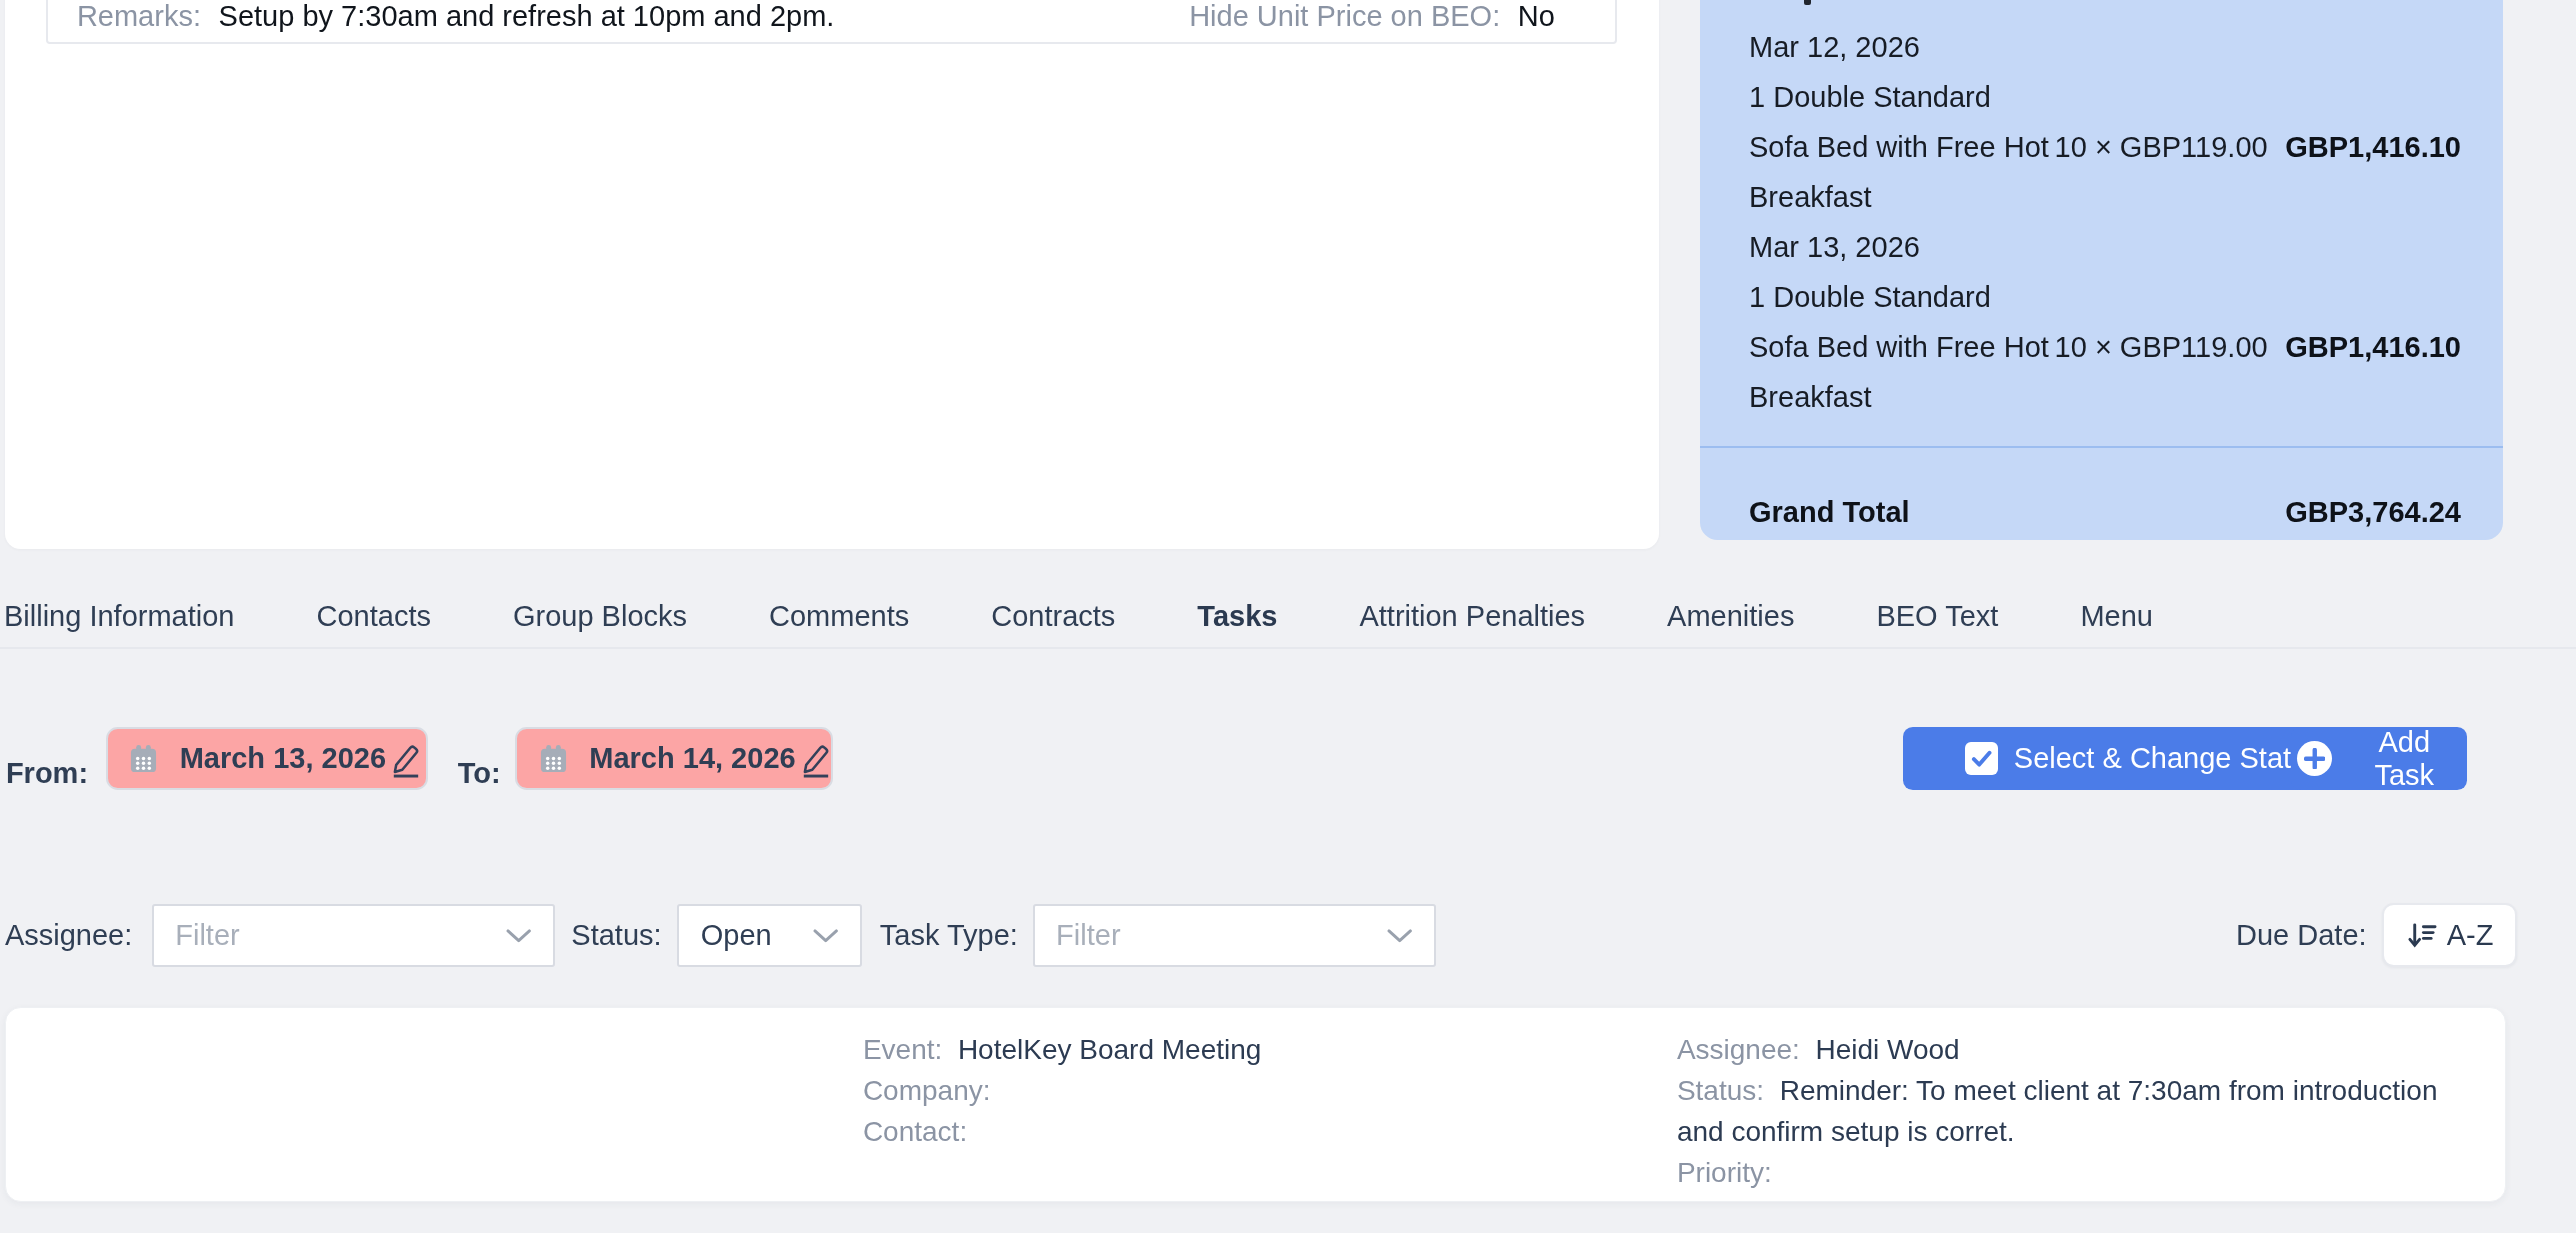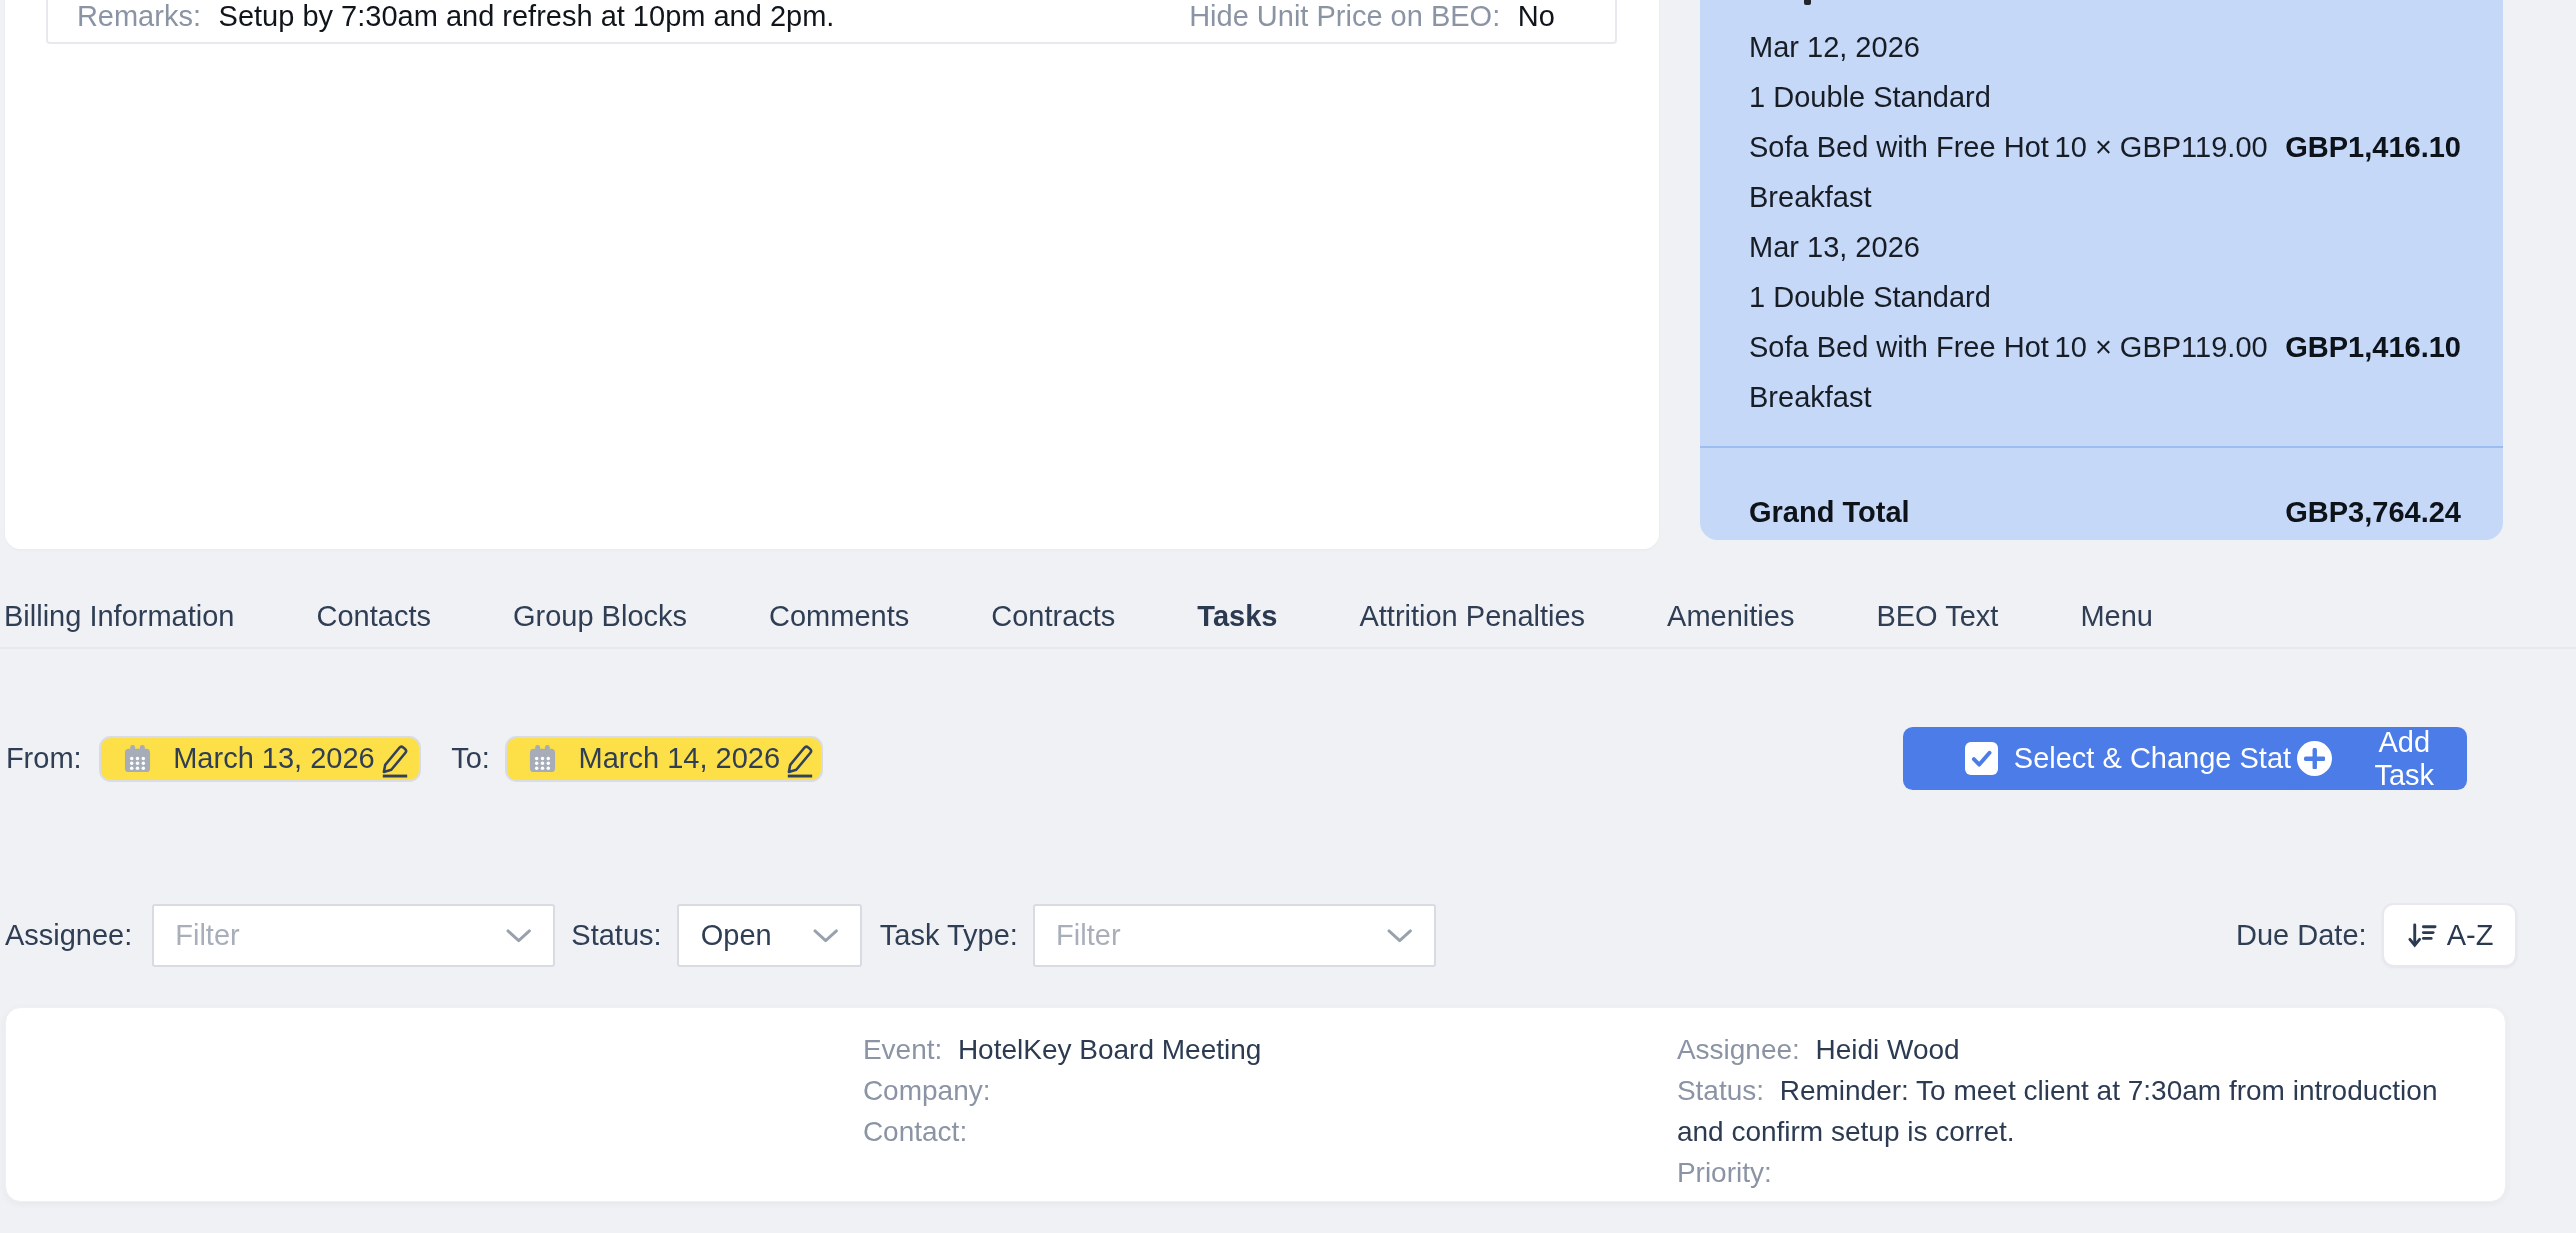--- a/index.html
+++ b/index.html
@@ -48,25 +48,25 @@
     position:absolute;left:0;top:586px;width:2576px;height:63px;box-sizing:border-box;
     display:flex;align-items:center;gap:82px;padding-left:4px;
     font-size:29px;color:#2f3e54;border-bottom:2px solid #e6e8ed;white-space:nowrap;
   }
   .tab{cursor:pointer;}
   .tab.active{font-weight:700;color:#2b3a50;}
 
   
   .range-row{
     position:absolute;left:5.9px;top:727px;height:63px;
-    display:flex;align-items:center;font-size:29px;color:#2f3e54;white-space:nowrap;
+    display:flex;align-items:flex-end;font-size:29px;color:#2f3e54;white-space:nowrap;font-weight:bold;
   }
   .date-box{
-    display:flex;align-items:center;background:#fde047;border:2px solid #d9dce3;border-radius:11.7px;
-    height:46px;box-sizing:border-box;padding:0 21.5px;
+    display:flex;align-items:center;background:#fca5a5;border:2px solid #d9dce3;border-radius:11.7px;
+    height:63px;box-sizing:border-box;padding:0 21.5px;
   }
   .date-box .d-text{margin-left:21.5px;color:#2f3e54;}
   .date-box .pencil{margin-left:auto;display:flex;}
   .box-from{margin-left:17.6px;width:322px;}
   .label-to{margin-left:30px;}
   .box-to{margin-left:14.7px;width:318px;}
 
   
   .btn{
     position:absolute;top:727px;height:63px;border:none;border-radius:9.8px;

